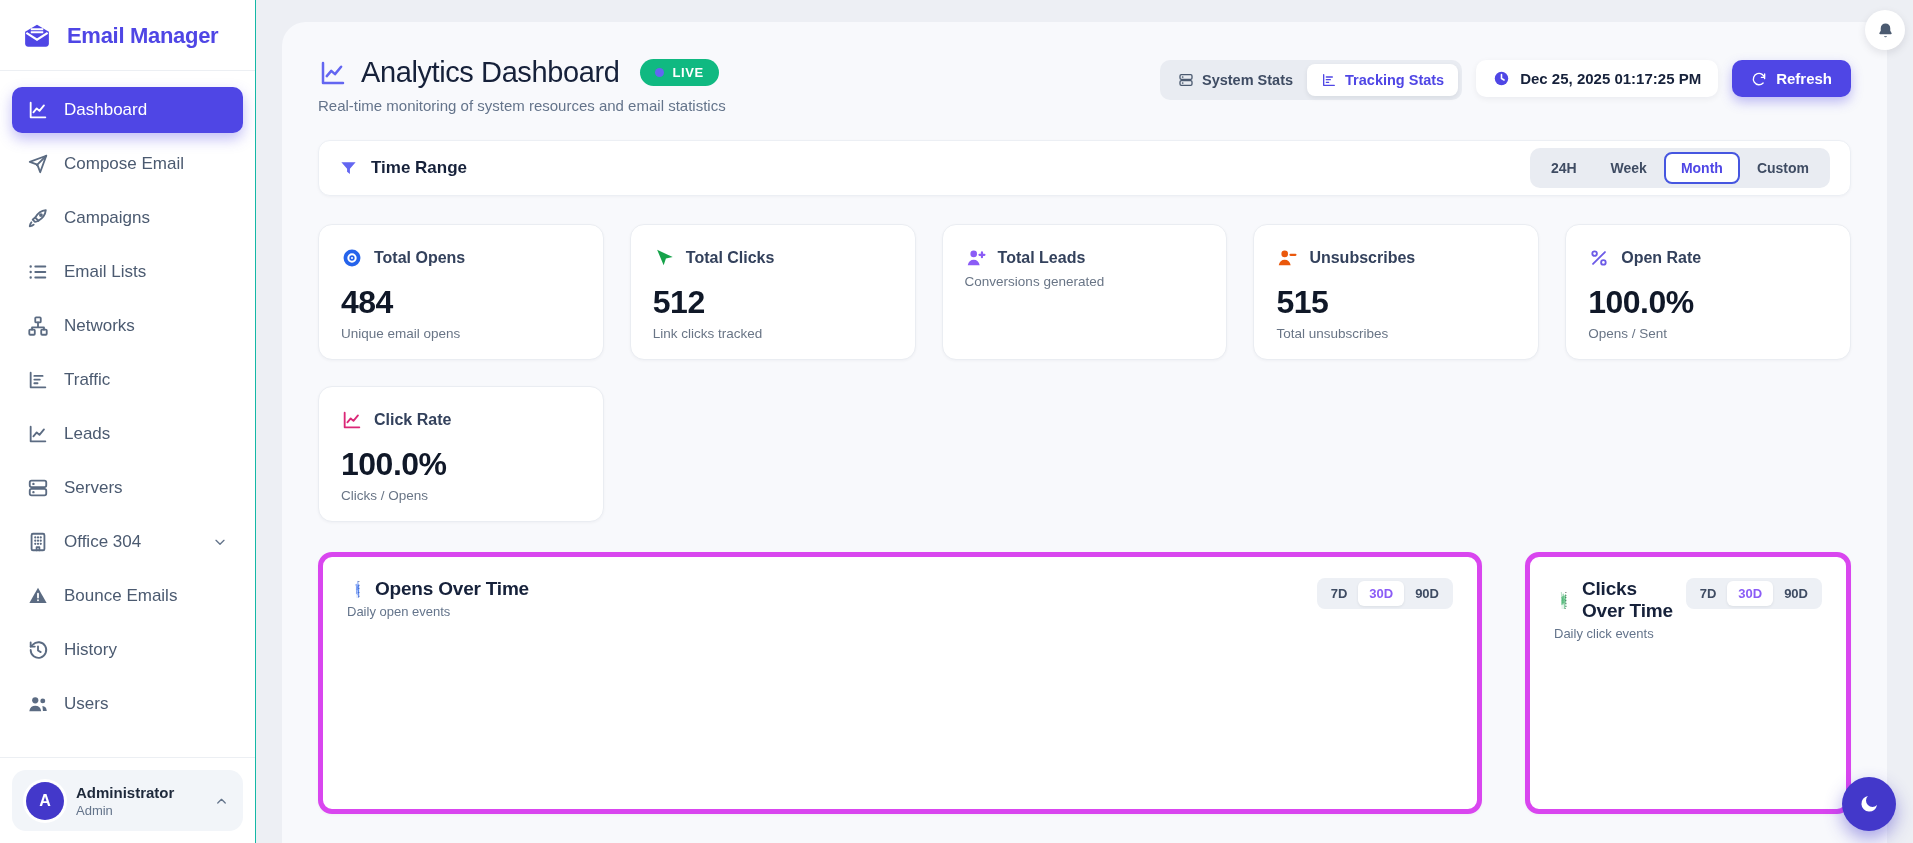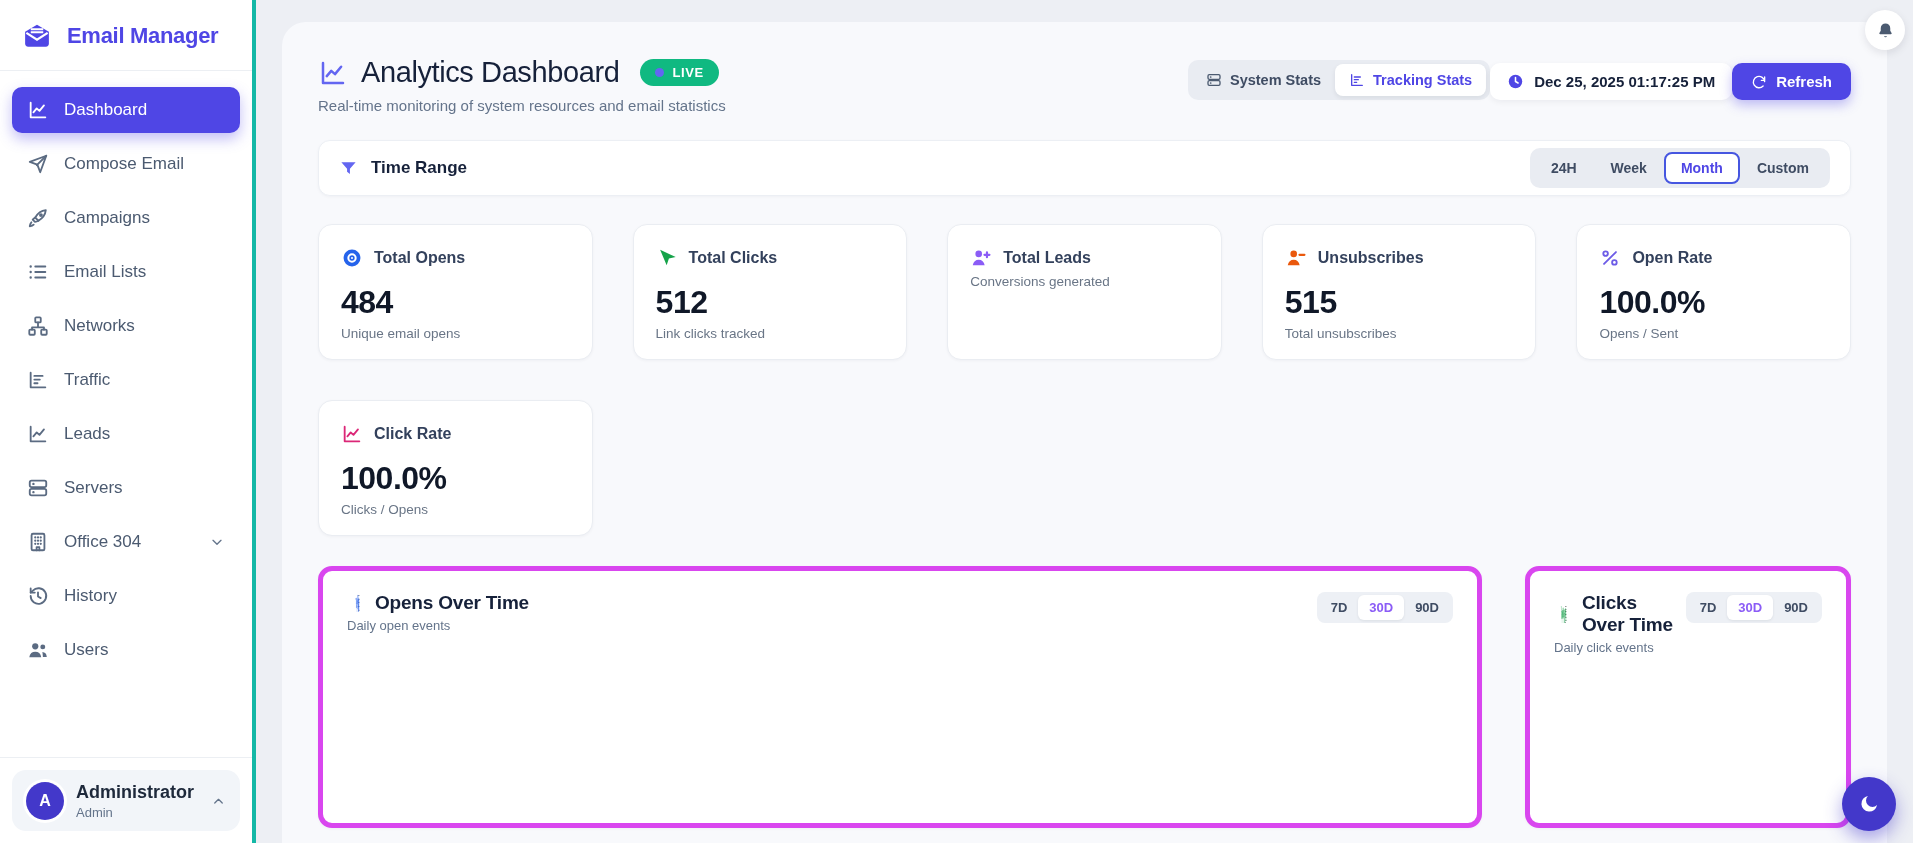--- a/index.html
+++ b/index.html
@@ -7,21 +7,21 @@
   body {
     font-family: "Liberation Sans", sans-serif;
     background:#edeff4; color:#1e293b; position:relative;
   }
   .icon{ display:inline-flex; width:20px; height:20px; flex:none; align-items:center; justify-content:center;}
   .icon svg{ width:100%; height:100%; }
 
   
   .sidebar{
     position:absolute; left:0; top:0; bottom:0; width:256px; background:#ffffff;
-    border-right:4px solid #14b8a6; display:flex; flex-direction:column; z-index:5;
+    border-right:1px solid #14b8a6; display:flex; flex-direction:column; z-index:5;
   }
   .logo-row{ display:flex; align-items:center; gap:13px; padding:21px 20px 19px; }
   .logo-icon{ width:34px; height:30px; color:#4f46e5; }
   .logo-text{ font-size:22px; font-weight:bold; color:#4f46e5; letter-spacing:-0.3px; }
   .side-divider{ height:1px; background:#eceff3; }
   .nav{ flex:1; padding:16px 12px; display:flex; flex-direction:column; gap:8px; overflow:hidden; }
   .nav-item{
     display:flex; align-items:center; gap:15px; height:46px; padding:0 15px;
     border-radius:10px; color:#4b5a70; font-size:17px; font-weight:500; cursor:pointer;
   }
@@ -34,21 +34,21 @@
     display:flex; align-items:center; gap:12px; padding:11px 14px; cursor:pointer;
     border-top:1px solid transparent;
   }
   .user-wrap{ border-top:1px solid #eceff3; padding-top:2px; }
   .avatar{
     width:38px; height:38px; border-radius:50%; background:#4338ca; color:#fff;
     font-weight:bold; font-size:16px; display:flex; align-items:center; justify-content:center;
     box-shadow:0 0 0 3px #ffffff;
   }
   .user-info{ flex:1; min-width:0; }
-  .user-name{ font-size:18px; font-weight:bold; color:#1e293b; }
+  .user-name{ font-size:15px; font-weight:bold; color:#1e293b; }
   .user-role{ font-size:13px; color:#64748b; margin-top:2px; }
   .user-chev{ width:15px; height:15px; color:#64748b; }
 
   
   .bell-btn{
     position:absolute; top:10px; right:8px; width:40px; height:40px; border-radius:50%;
     background:#ffffff; box-shadow:0 3px 8px rgba(15,23,42,.10);
     display:flex; align-items:center; justify-content:center; cursor:pointer; z-index:20; border:none;
   }
   .bell-btn .icon{ width:19px; height:19px; color:#4b5a70; }
@@ -61,21 +61,21 @@
   .header-row{ display:flex; align-items:flex-start; justify-content:space-between; }
   .title-row{ display:flex; align-items:center; gap:13px; }
   .title-icon{ width:30px; height:30px; color:#6366f1; }
   .page-title{ font-size:29px; font-weight:400; color:#16213a; letter-spacing:-0.4px; }
   .live-badge{
     display:inline-flex; align-items:center; gap:8px; background:#10b981; color:#fff;
     border-radius:999px; padding:6px 15px; font-size:13px; font-weight:bold; letter-spacing:.6px; margin-left:8px;
   }
   .live-dot{ width:9px; height:9px; border-radius:50%; background:#6366f1; }
   .subtitle{ font-size:15px; color:#64748b; margin-top:8px; }
-  .header-right{ display:flex; align-items:flex-end; margin-top:4px; }
+  .header-right{ display:flex; align-items:flex-start; gap:14px; margin-top:4px; }
   .seg-group{ display:flex; background:#e9ecf2; border-radius:10px; padding:4px; }
   .seg-btn{
     display:flex; align-items:center; gap:8px; border:none; background:transparent; cursor:pointer;
     font-family:inherit; font-size:14.5px; font-weight:bold; color:#3f4c63; padding:8px 14px; border-radius:8px;
   }
   .seg-btn .icon{ width:16px; height:16px; color:#4b5a70; }
   .seg-btn.active{ background:#ffffff; color:#4f46e5; box-shadow:0 2px 5px rgba(15,23,42,.08); }
   .seg-btn.active .icon{ color:#4f46e5; }
   .date-pill{
     display:flex; align-items:center; gap:10px; background:#ffffff; border-radius:10px;
@@ -99,21 +99,21 @@
   .funnel-icon{ width:19px; height:19px; color:#6366f1; }
   .timerange-label{ font-size:17px; font-weight:bold; color:#16213a; }
   .range-group{ display:flex; background:#e9ecf2; border-radius:10px; padding:4px; }
   .range-btn{
     border:2px solid transparent; background:transparent; cursor:pointer; font-family:inherit;
     font-size:14px; font-weight:bold; color:#3f4c63; padding:6px 15px; border-radius:8px;
   }
   .range-btn.active{ background:#ffffff; color:#4f46e5; border-color:#4656e0; }
 
   
-  .stats-grid{ margin-top:28px; display:grid; grid-template-columns:repeat(5,1fr); gap:40px; }
+  .stats-grid{ margin-top:28px; display:grid; grid-template-columns:repeat(5,1fr); gap:26px; }
   .stat-card{
     background:#ffffff; border:1px solid #eaedf2; border-radius:14px; padding:22px 22px 18px;
     box-shadow:0 1px 3px rgba(15,23,42,.04); min-height:136px;
   }
   .stat-head{ display:flex; align-items:center; gap:11px; }
   .stat-head .icon{ width:22px; height:22px; }
   .stat-title{ font-size:16px; font-weight:bold; color:#33415c; }
   .stat-value{ font-size:32px; font-weight:800; color:#101828; margin-top:15px; letter-spacing:-0.5px; }
   .stat-sub{ font-size:13.5px; color:#697586; margin-top:5px; }
 
@@ -274,20 +274,30 @@
           </svg>
         </span>
     <span class="nav-label">Office 304</span>
     <span class="icon chev">
           <svg viewBox="0 0 24 24">
             <g fill="none" stroke="currentColor" stroke-width="2" stroke-linecap="round" stroke-linejoin="round">
               <path d="M6 9.5l6 6 6-6"></path>
             </g>
           </svg>
         </span>
+  </div>
+      <div class="nav-item">
+    <span class="icon ">
+          <svg viewBox="0 0 24 24">
+            <path d="M12 3 2.6 19.5h18.8z" fill="currentColor"></path>
+            <path d="M12 9.5v4.2M12 16.6v.02" stroke="#fff" stroke-width="2" stroke-linecap="round" fill="none"></path>
+          </svg>
+        </span>
+    <span class="nav-label">Bounce Emails</span>
+
   </div>
       <div class="nav-item">
     <span class="icon ">
           <svg viewBox="0 0 24 24">
             <g fill="none" stroke="currentColor" stroke-width="2" stroke-linecap="round" stroke-linejoin="round">
               <path d="M4 12a8.5 8.5 0 1 0 2.4-5.9L4 8.3"></path>
               <path d="M4 3.8v4.5h4.5"></path>
               <path d="M12 8v4.5l3 1.8"></path>
             </g>
           </svg>

